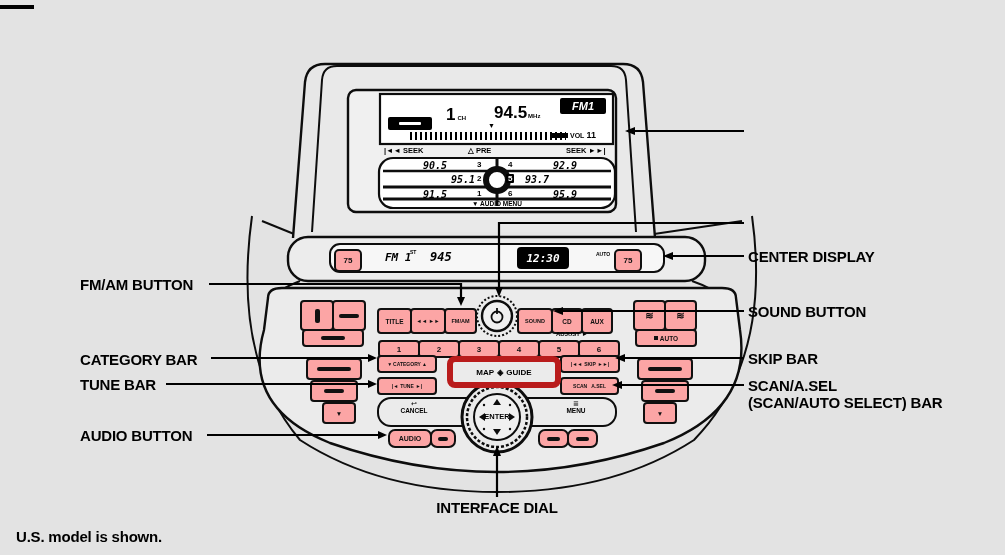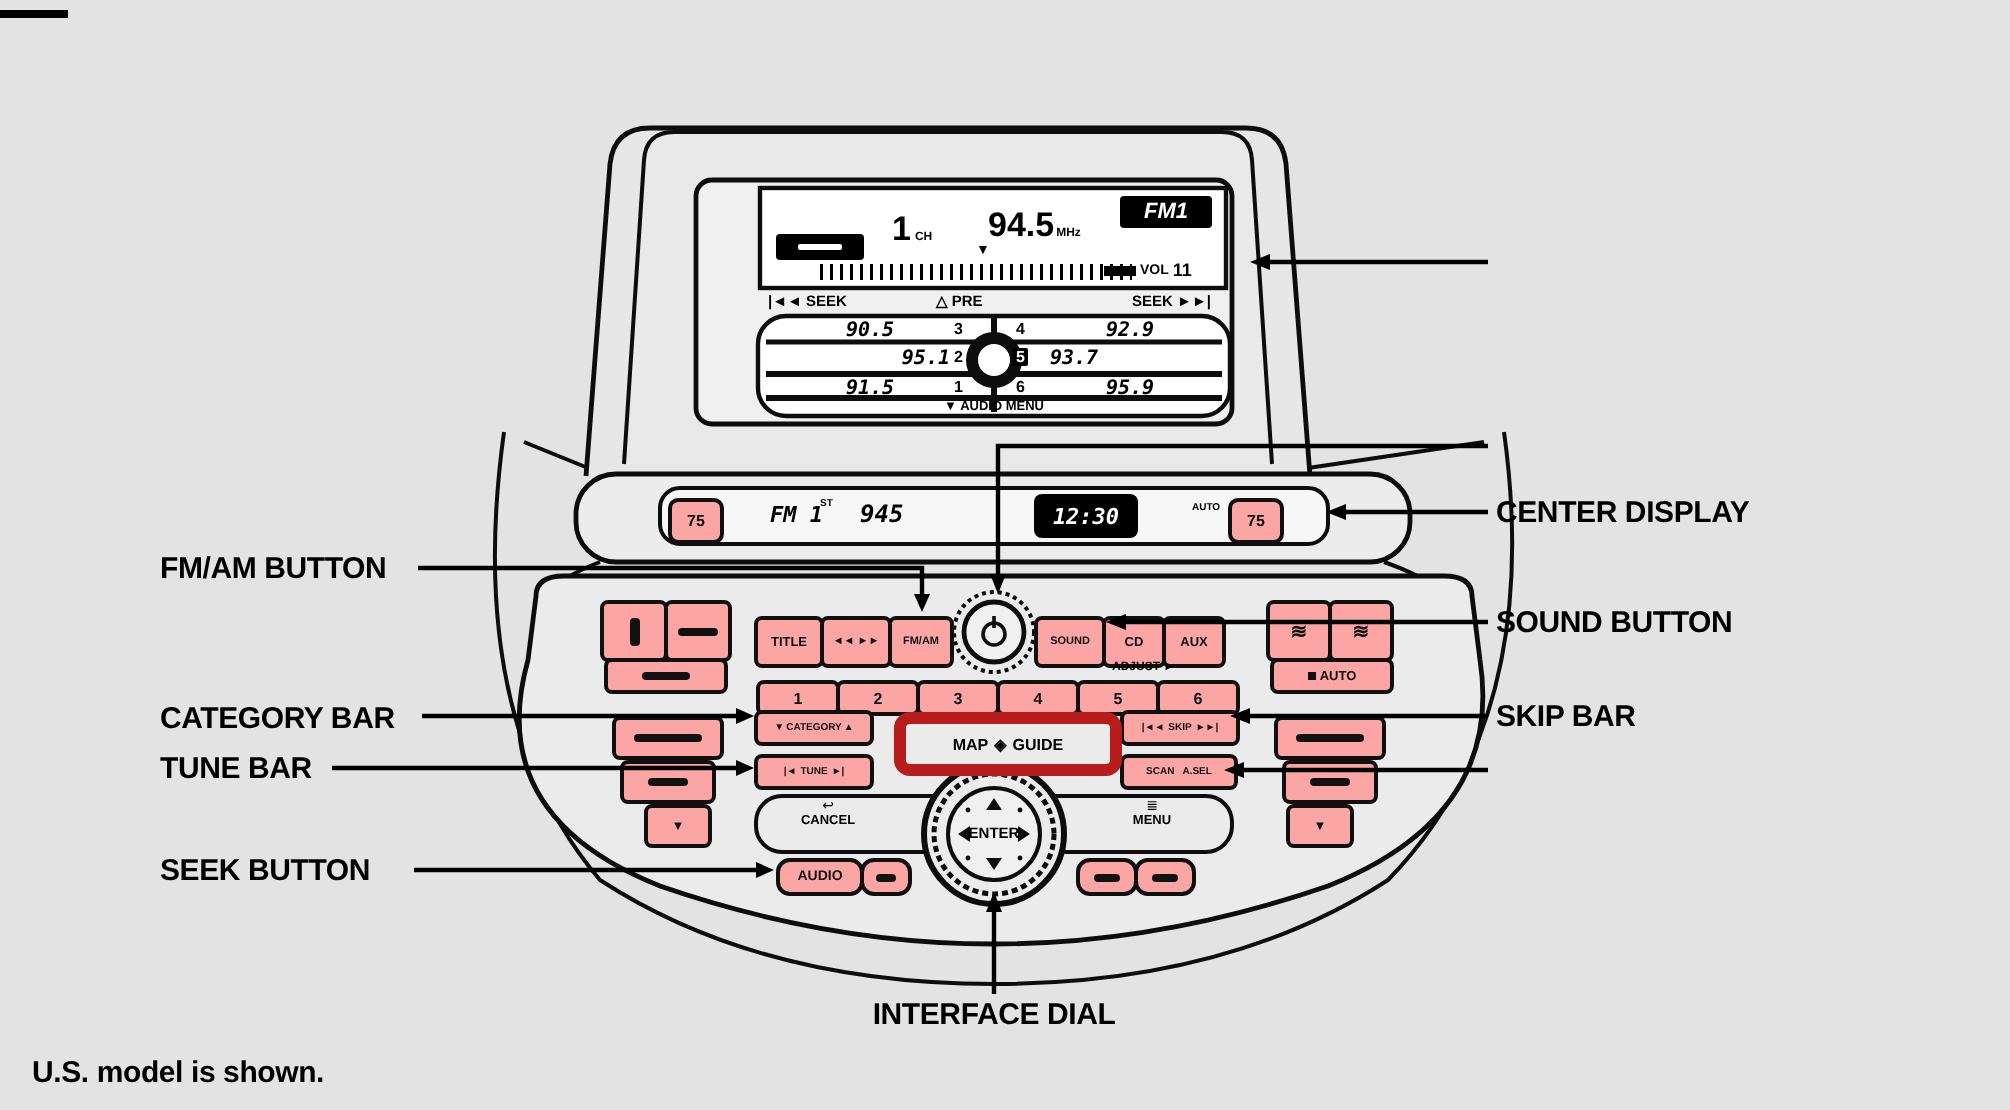--- a/index.html
+++ b/index.html
@@ -311,20 +311,24 @@
       <polygon points="377,358 368,354 368,362"></polygon>
       <polygon points="377,384 368,380 368,388"></polygon>
       <polygon points="387,435 378,431 378,439"></polygon>
       <polygon points="497,446 493,456 501,456"></polygon>
     </g>
   </svg>
 
   <div class="callout" style="left:80px;top:276px;">FM/AM BUTTON</div>
   <div class="callout" style="left:80px;top:351px;">CATEGORY BAR</div>
   <div class="callout" style="left:80px;top:376px;">TUNE BAR</div>
-  <div class="callout" style="left:80px;top:427px;">SEEK BUTTON</div>
+  <div class="callout" style="left:80px;top:427px;">AUDIO BUTTON</div>
   <div class="callout" style="left:748px;top:248px;">CENTER DISPLAY</div>
   <div class="callout" style="left:748px;top:303px;">SOUND BUTTON</div>
   <div class="callout" style="left:748px;top:350px;">SKIP BAR</div>
+  <div class="callout" style="left:748px;top:377px;">
+    <div>SCAN/A.SEL</div>
+    <div>(SCAN/AUTO SELECT) BAR</div>
+  </div>
   <div class="callout" style="left:497px;top:499px;transform:translateX(-50%);">INTERFACE DIAL</div>
 
   <div class="callout" style="left:16px;top:528px;">U.S. model is shown.</div>
 </div>
 
 </body></html>

